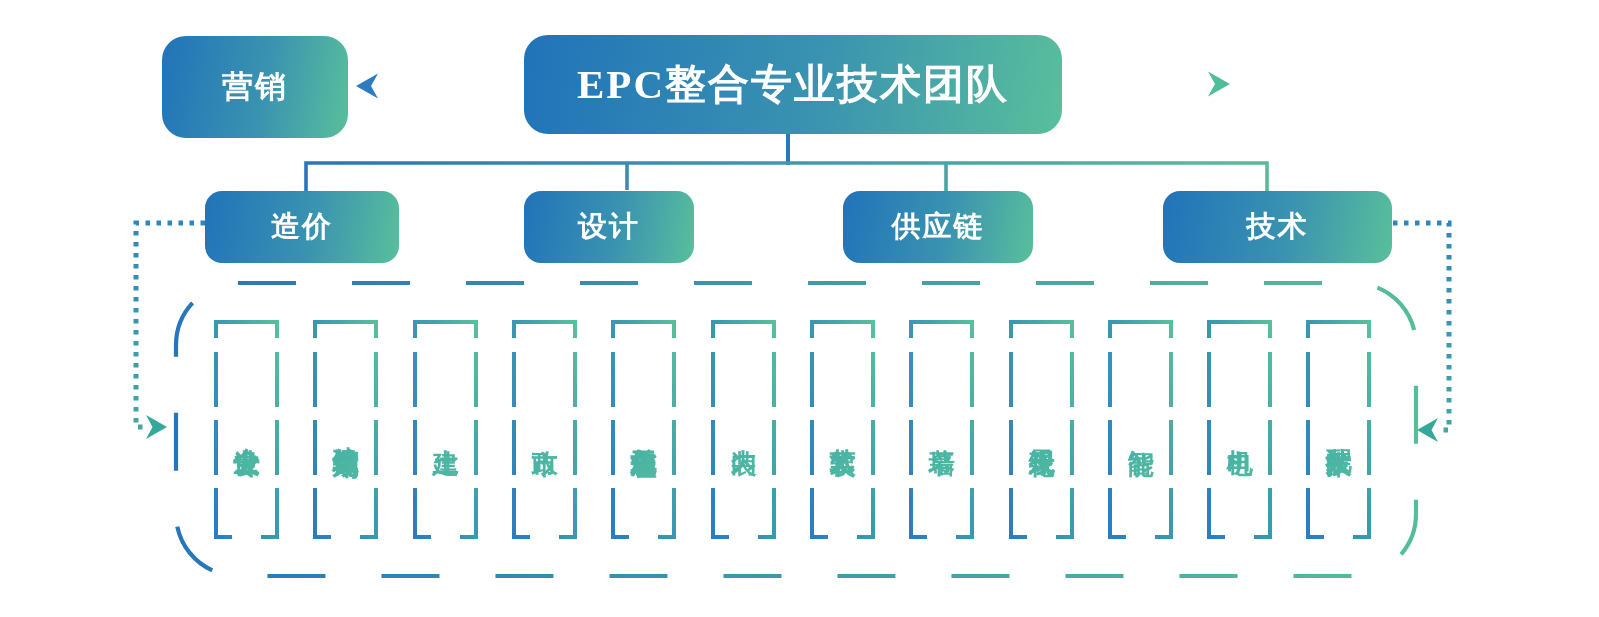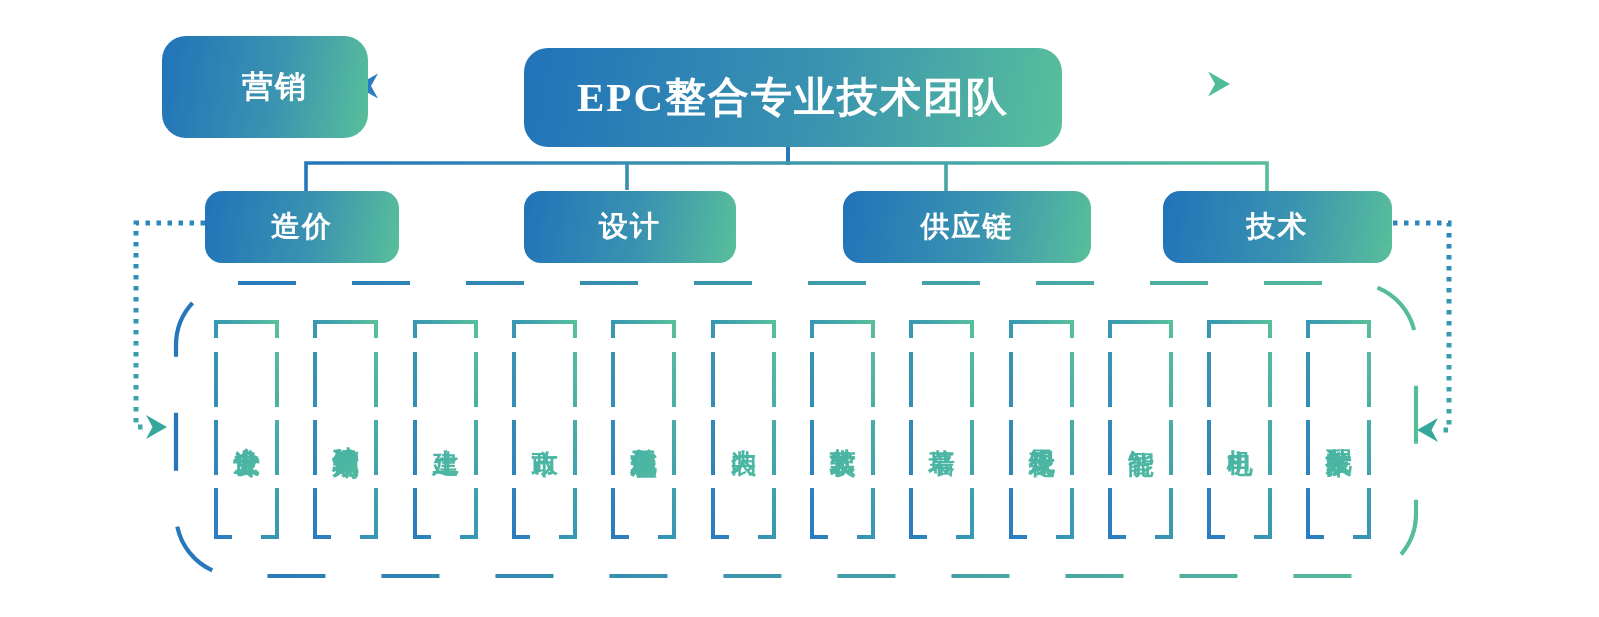--- a/index.html
+++ b/index.html
@@ -7,33 +7,33 @@
     position:relative;width:1599px;height:617px;background:#ffffff;overflow:hidden;
     font-family:"Liberation Serif","DejaVu Serif",serif;
   }
   .layer-svg{position:absolute;left:0;top:0;width:1599px;height:617px;}
   .node{
     position:absolute;display:flex;align-items:center;justify-content:center;
     color:#ffffff;font-weight:bold;letter-spacing:2px;
     background:linear-gradient(100deg,#2173b9 0%,#3a93b0 55%,#59bf9b 100%);
   }
   .node-root{
-    left:524px;top:48px;width:538px;height:99px;border-radius:24px;font-size:41px;
+    left:524px;top:35px;width:538px;height:99px;border-radius:24px;font-size:41px;
   }
   .node-side{
-    width:186px;height:102px;border-radius:24px;font-size:31px;padding-left:20px;
+    width:186px;height:102px;border-radius:24px;font-size:31px;
   }
   .node-marketing{left:162px;top:36px;}
   .node-construction{left:1236px;top:34px;}
   .node-branch{
     height:72px;border-radius:17px;font-size:29px;top:191px;
   }
   .branch-0{left:205px;width:194px;}
-  .branch-1{left:524px;width:212px;}
-  .branch-2{left:843px;width:248px;}
+  .branch-1{left:524px;width:170px;}
+  .branch-2{left:843px;width:190px;}
   .branch-3{left:1163px;width:229px;}
   .spec-label{
     position:absolute;top:322px;width:61px;height:215px;
     display:flex;align-items:center;justify-content:center;
     writing-mode:vertical-rl;text-orientation:upright;
     font-size:26px;font-weight:bold;line-height:1.06;letter-spacing:1px;
     color:#3fab9f;
     background:linear-gradient(125deg,#2f86c0 0%,#45b0a6 45%,#5ac29b 100%);
     -webkit-background-clip:text;background-clip:text;
     -webkit-text-fill-color:transparent;

